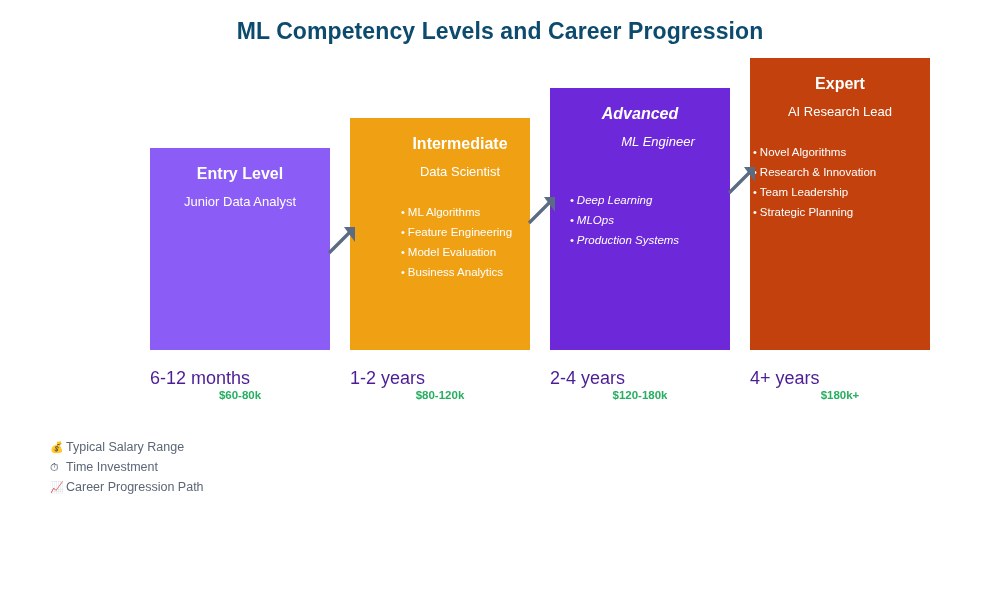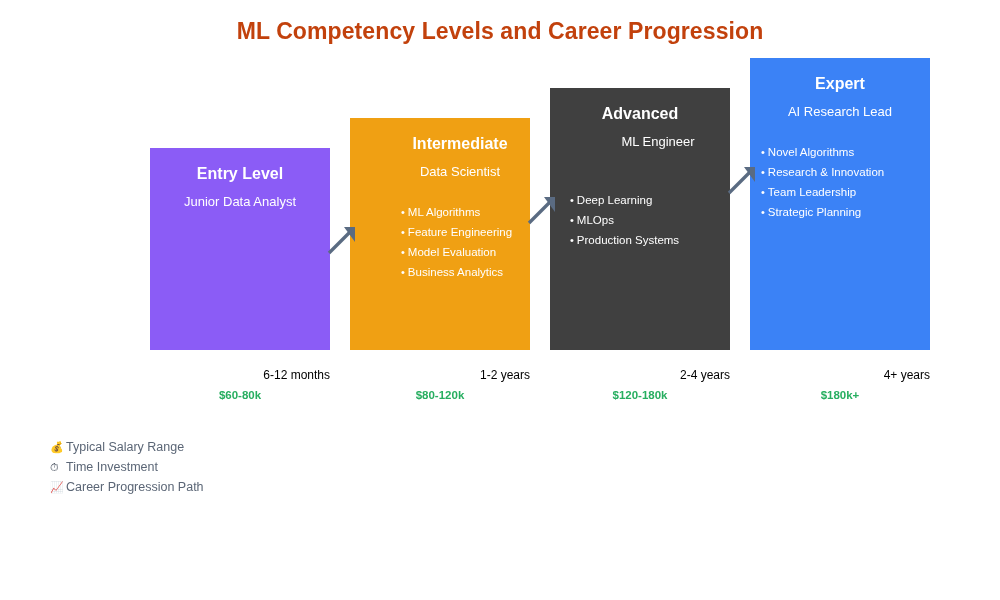--- a/index.html
+++ b/index.html
@@ -12,21 +12,21 @@
   }
   #stage { position: relative; width: 1000px; height: 600px; }
 
   #chart-title {
     position: absolute;
     left: 0; top: 18px;
     width: 1000px;
     text-align: center;
     font-size: 23px;
     font-weight: bold;
-    color: #c2410c;
+    color: #0c4a6e;
     letter-spacing: 0.1px;
   }
 
   .level-card {
     position: absolute;
     width: 180px;
     color: #ffffff;
     overflow: hidden;
   }
   .card-title {
@@ -48,23 +48,23 @@
     font-size: 11.5px;
     line-height: 20px;
     color: #ffffff;
     white-space: nowrap;
   }
   .skill-item .dot { margin-right: 3px; font-size: 11px; }
 
   .meta-time {
     position: absolute;
     width: 180px;
-    text-align: right;
-    font-size: 12px;
-    color: #000000;
+    text-align: left;
+    font-size: 18px;
+    color: #4c1d95;
   }
   .meta-salary {
     position: absolute;
     width: 180px;
     text-align: center;
     font-size: 11.5px;
     font-weight: bold;
     color: #27ae60;
   }
 
@@ -107,34 +107,34 @@
     <div class="card-title" style="margin-top:18px;">Intermediate</div>
     <div class="card-role" style="margin-top:13px;">Data Scientist</div>
     <ul class="skill-list" style="margin-top:24px; padding-left:11px;">
       <li class="skill-item"><span class="dot">•</span><span>ML Algorithms</span></li>
       <li class="skill-item"><span class="dot">•</span><span>Feature Engineering</span></li>
       <li class="skill-item"><span class="dot">•</span><span>Model Evaluation</span></li>
       <li class="skill-item"><span class="dot">•</span><span>Business Analytics</span></li>
     </ul>
   </div>
 
-  <div class="level-card" style="left:550px; top:88px; height:262px; background:#404040;">
+  <div class="level-card" style="left:550px; top:88px; height:262px; background:#6d28d9;font-style:italic;">
     <div class="card-title" style="margin-top:18px;">Advanced</div>
     <div class="card-role" style="margin-top:13px;padding-left:36px;">ML Engineer</div>
     <ul class="skill-list" style="margin-top:42px; padding-left:20px;">
       <li class="skill-item"><span class="dot">•</span><span>Deep Learning</span></li>
       <li class="skill-item"><span class="dot">•</span><span>MLOps</span></li>
       <li class="skill-item"><span class="dot">•</span><span>Production Systems</span></li>
     </ul>
   </div>
 
-  <div class="level-card" style="left:750px; top:58px; height:292px; background:#3b82f6;">
+  <div class="level-card" style="left:750px; top:58px; height:292px; background:#c2410c;">
     <div class="card-title" style="margin-top:18px;">Expert</div>
     <div class="card-role" style="margin-top:13px;">AI Research Lead</div>
-    <ul class="skill-list" style="margin-top:24px; padding-left:11px;">
+    <ul class="skill-list" style="margin-top:24px; padding-left:3px;">
       <li class="skill-item"><span class="dot">•</span><span>Novel Algorithms</span></li>
       <li class="skill-item"><span class="dot">•</span><span>Research &amp; Innovation</span></li>
       <li class="skill-item"><span class="dot">•</span><span>Team Leadership</span></li>
       <li class="skill-item"><span class="dot">•</span><span>Strategic Planning</span></li>
     </ul>
   </div>
 
   <div class="flow-arrow" style="left:326px; top:224px;">
     <svg width="32" height="32" viewBox="0 0 32 32">
       <g stroke="#5a6b82" stroke-width="3.4" fill="none" stroke-linecap="butt">

